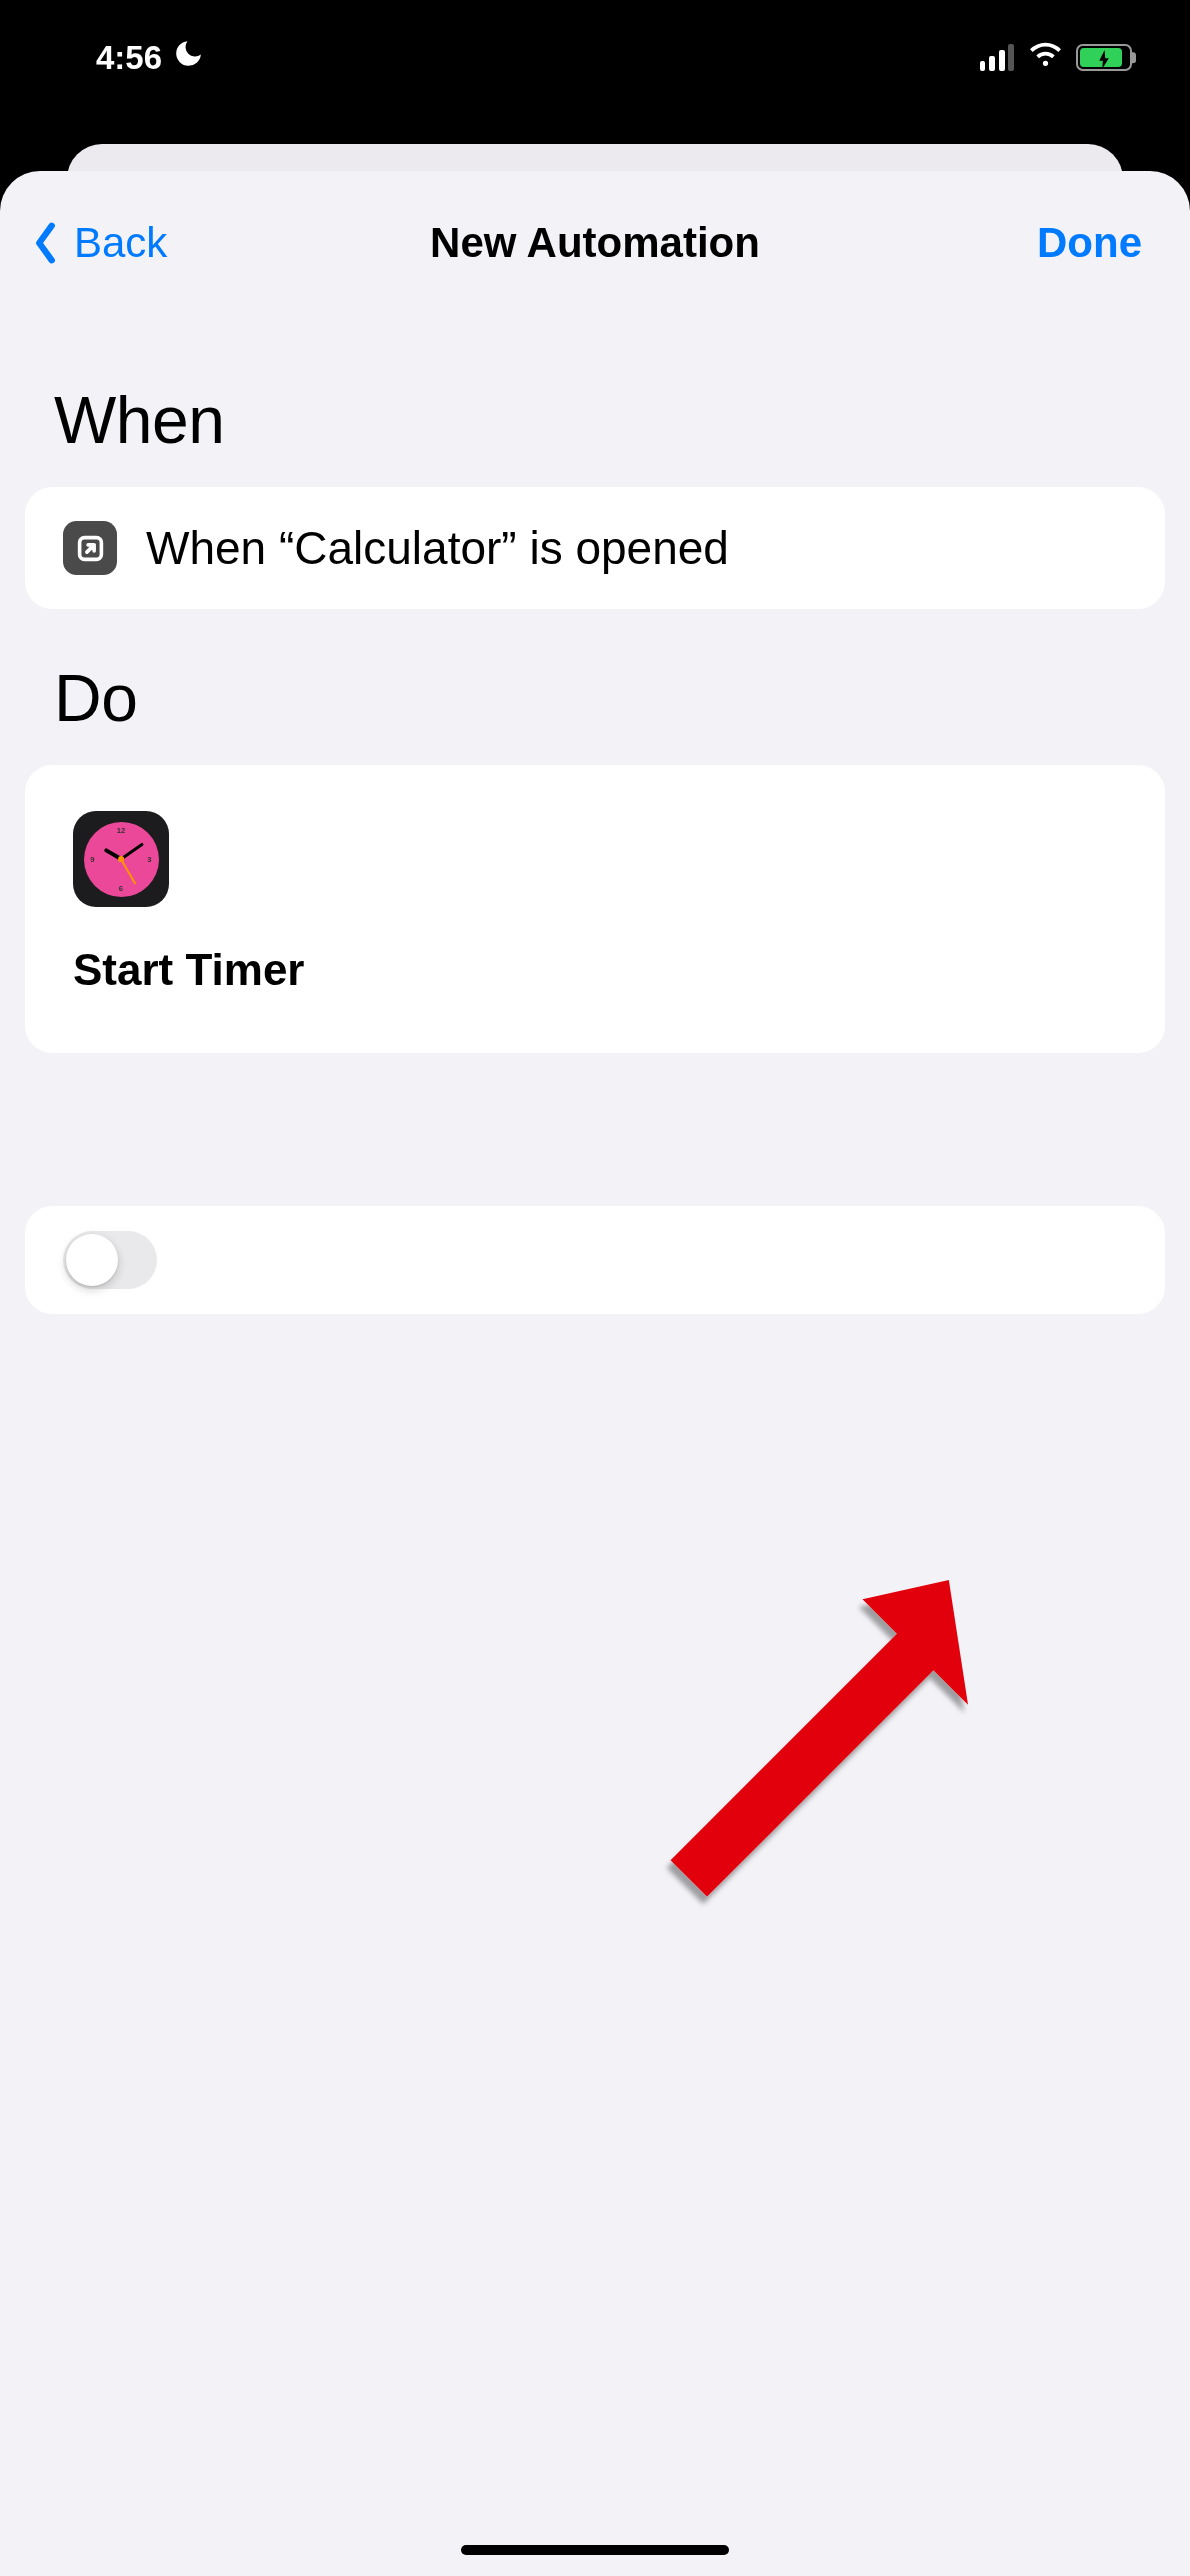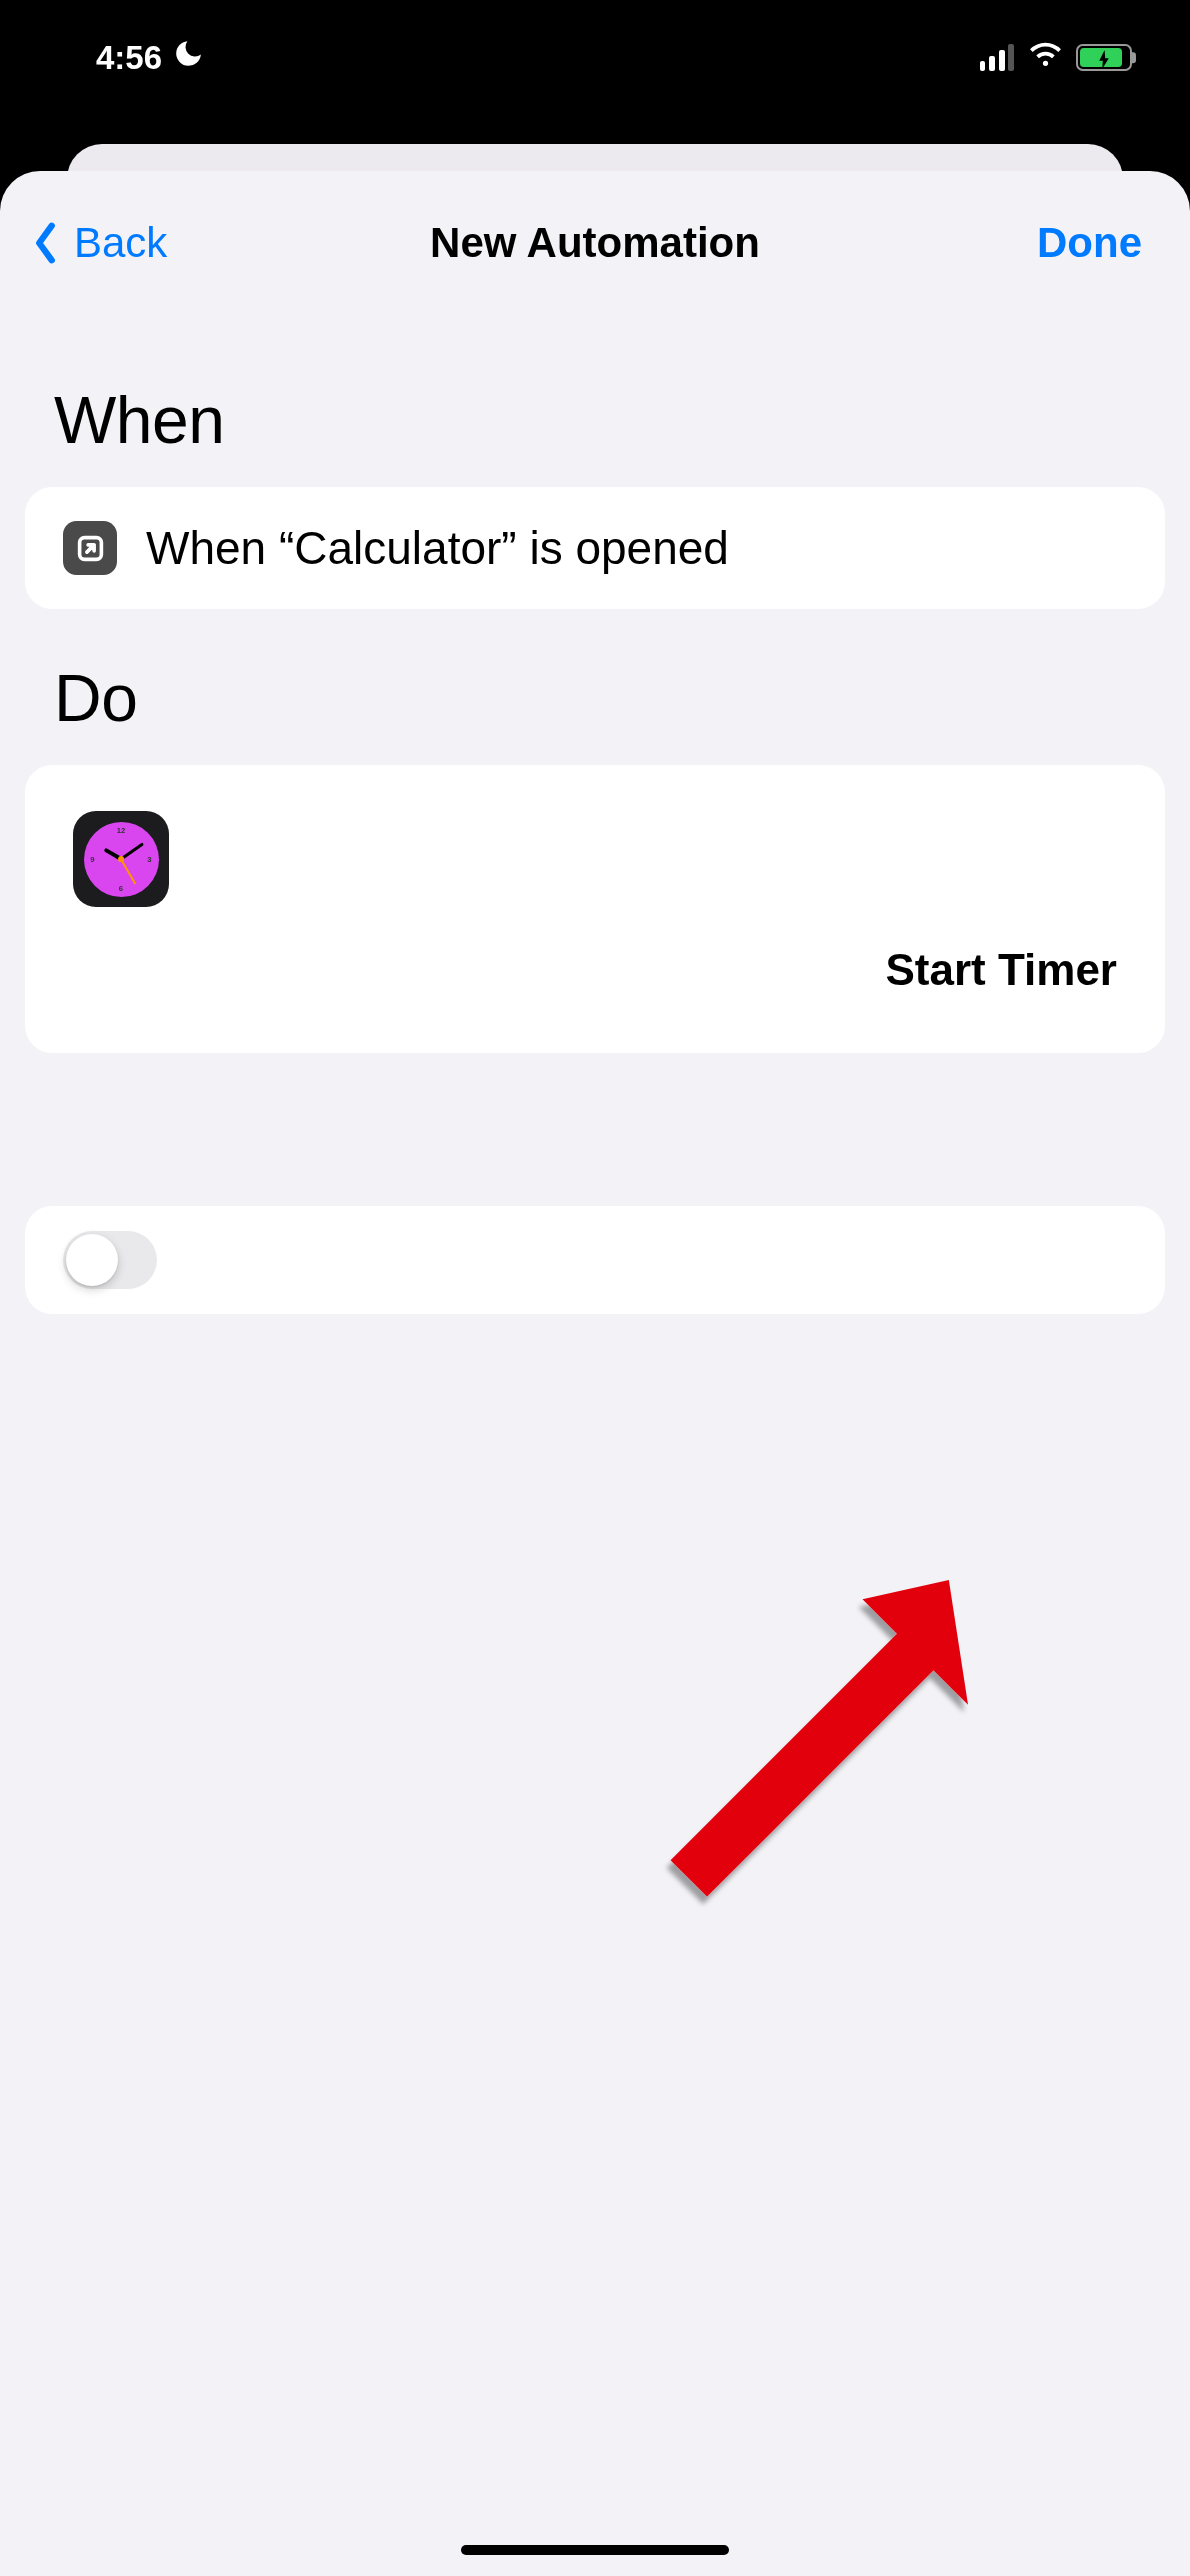--- a/index.html
+++ b/index.html
@@ -73,32 +73,32 @@
     }
     .open-badge svg { width: 29px; height: 29px; }
     .when-text { font-size: 46px; color: #000; font-weight: 400; }
 
     .do-card { padding: 46px 48px 58px 48px; }
     .clock-icon {
       width: 96px; height: 96px; background: #1c1c1e; border-radius: 23px;
       display: flex; align-items: center; justify-content: center; margin-bottom: 38px;
     }
     .clock-face {
-      width: 75px; height: 75px; background: #d946ef; border-radius: 50%; position: relative;
+      width: 75px; height: 75px; background: #ec4899; border-radius: 50%; position: relative;
     }
     .clock-face .num {
       position: absolute; font-size: 7.7px; font-weight: 600; color: #333;
       transform: translate(-50%,-50%);
     }
     .clock-face .hand { position:absolute; left:50%; bottom:50%; transform-origin: bottom center; border-radius: 1.9px; }
     .clock-face .hand.hour { width:3.8px; height:19px; background:#000; transform: translateX(-50%) rotate(300deg); }
     .clock-face .hand.min  { width:2.9px; height:27px; background:#000; transform: translateX(-50%) rotate(55deg); }
     .clock-face .hand.sec  { width:1.9px; height:29px; background:#ff9500; transform: translateX(-50%) rotate(150deg); }
     .clock-face .hub { position:absolute; left:50%; top:50%; width:5.8px; height:5.8px; background:#ff9500; border-radius:50%; transform:translate(-50%,-50%); }
-    .do-label { font-size: 44px; font-weight: 700; color:#000;text-align:right; }
+    .do-label { font-size: 44px; font-weight: 700; color:#000; }
 
     .toggle-row {
       display: flex; align-items: center; justify-content: space-between;
       padding: 25px 38px; margin-top: 153px;
     }
     .toggle-label { font-size: 40px; color: #000; }
     .toggle {
       width: 94px; height: 58px; background: #e9e9eb; border-radius: 38px; position: relative;
     }
     .toggle .knob {

